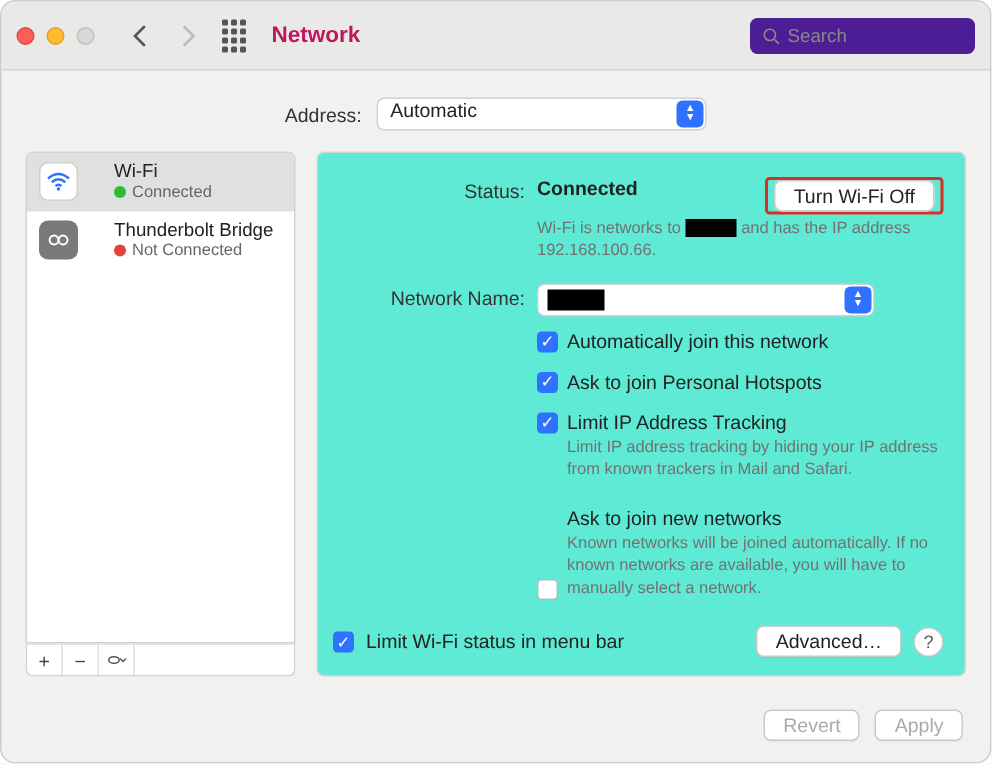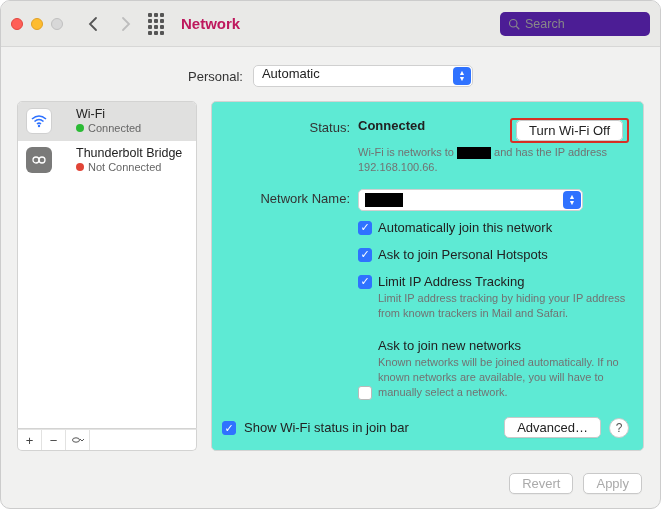--- a/index.html
+++ b/index.html
@@ -257,21 +257,21 @@
     <div class="searchbox">
       <svg viewBox="0 0 16 16">
           <circle cx="7" cy="7" r="5" stroke="#8a8a8a" stroke-width="1.5" fill="none"></circle>
           <line x1="11" y1="11" x2="15" y2="15" stroke="#8a8a8a" stroke-width="1.5"></line>
         </svg>
       <span>Search</span>
     </div>
   </div>
 
   <div class="location-row">
-    <div class="label-right">Personal:</div>
+    <div class="label-right">Address:</div>
     <div class="select-ctl" style="min-width:220px">
       <span>Automatic</span>
       <div class="select-caps">▲<br>▼</div>
     </div>
   </div>
 
   <div class="content">
 
     <div class="sidebar">
       <div class="sidebar-list">
@@ -374,21 +374,21 @@
       <div class="checkbox-row" style="align-items:flex-end;margin-top:6px">
         <div class="cb"></div>
         <div>
           <div class="cb-label">Ask to join new networks</div>
           <div class="desc">Known networks will be joined automatically. If no known networks are available, you will have to manually select a network.</div>
         </div>
       </div>
 
       <div class="main-footer">
         <div class="cb checked">✓</div>
-        <div class="cb-label">Show Wi-Fi status in join bar</div>
+        <div class="cb-label">Limit Wi-Fi status in menu bar</div>
         <div style="flex:1"></div>
         <span class="btn">Advanced…</span>
         <span class="help">?</span>
       </div>
 
     </div>
   </div>
 
   <div class="bottom-buttons">
     <span class="btn disabled">Revert</span>

